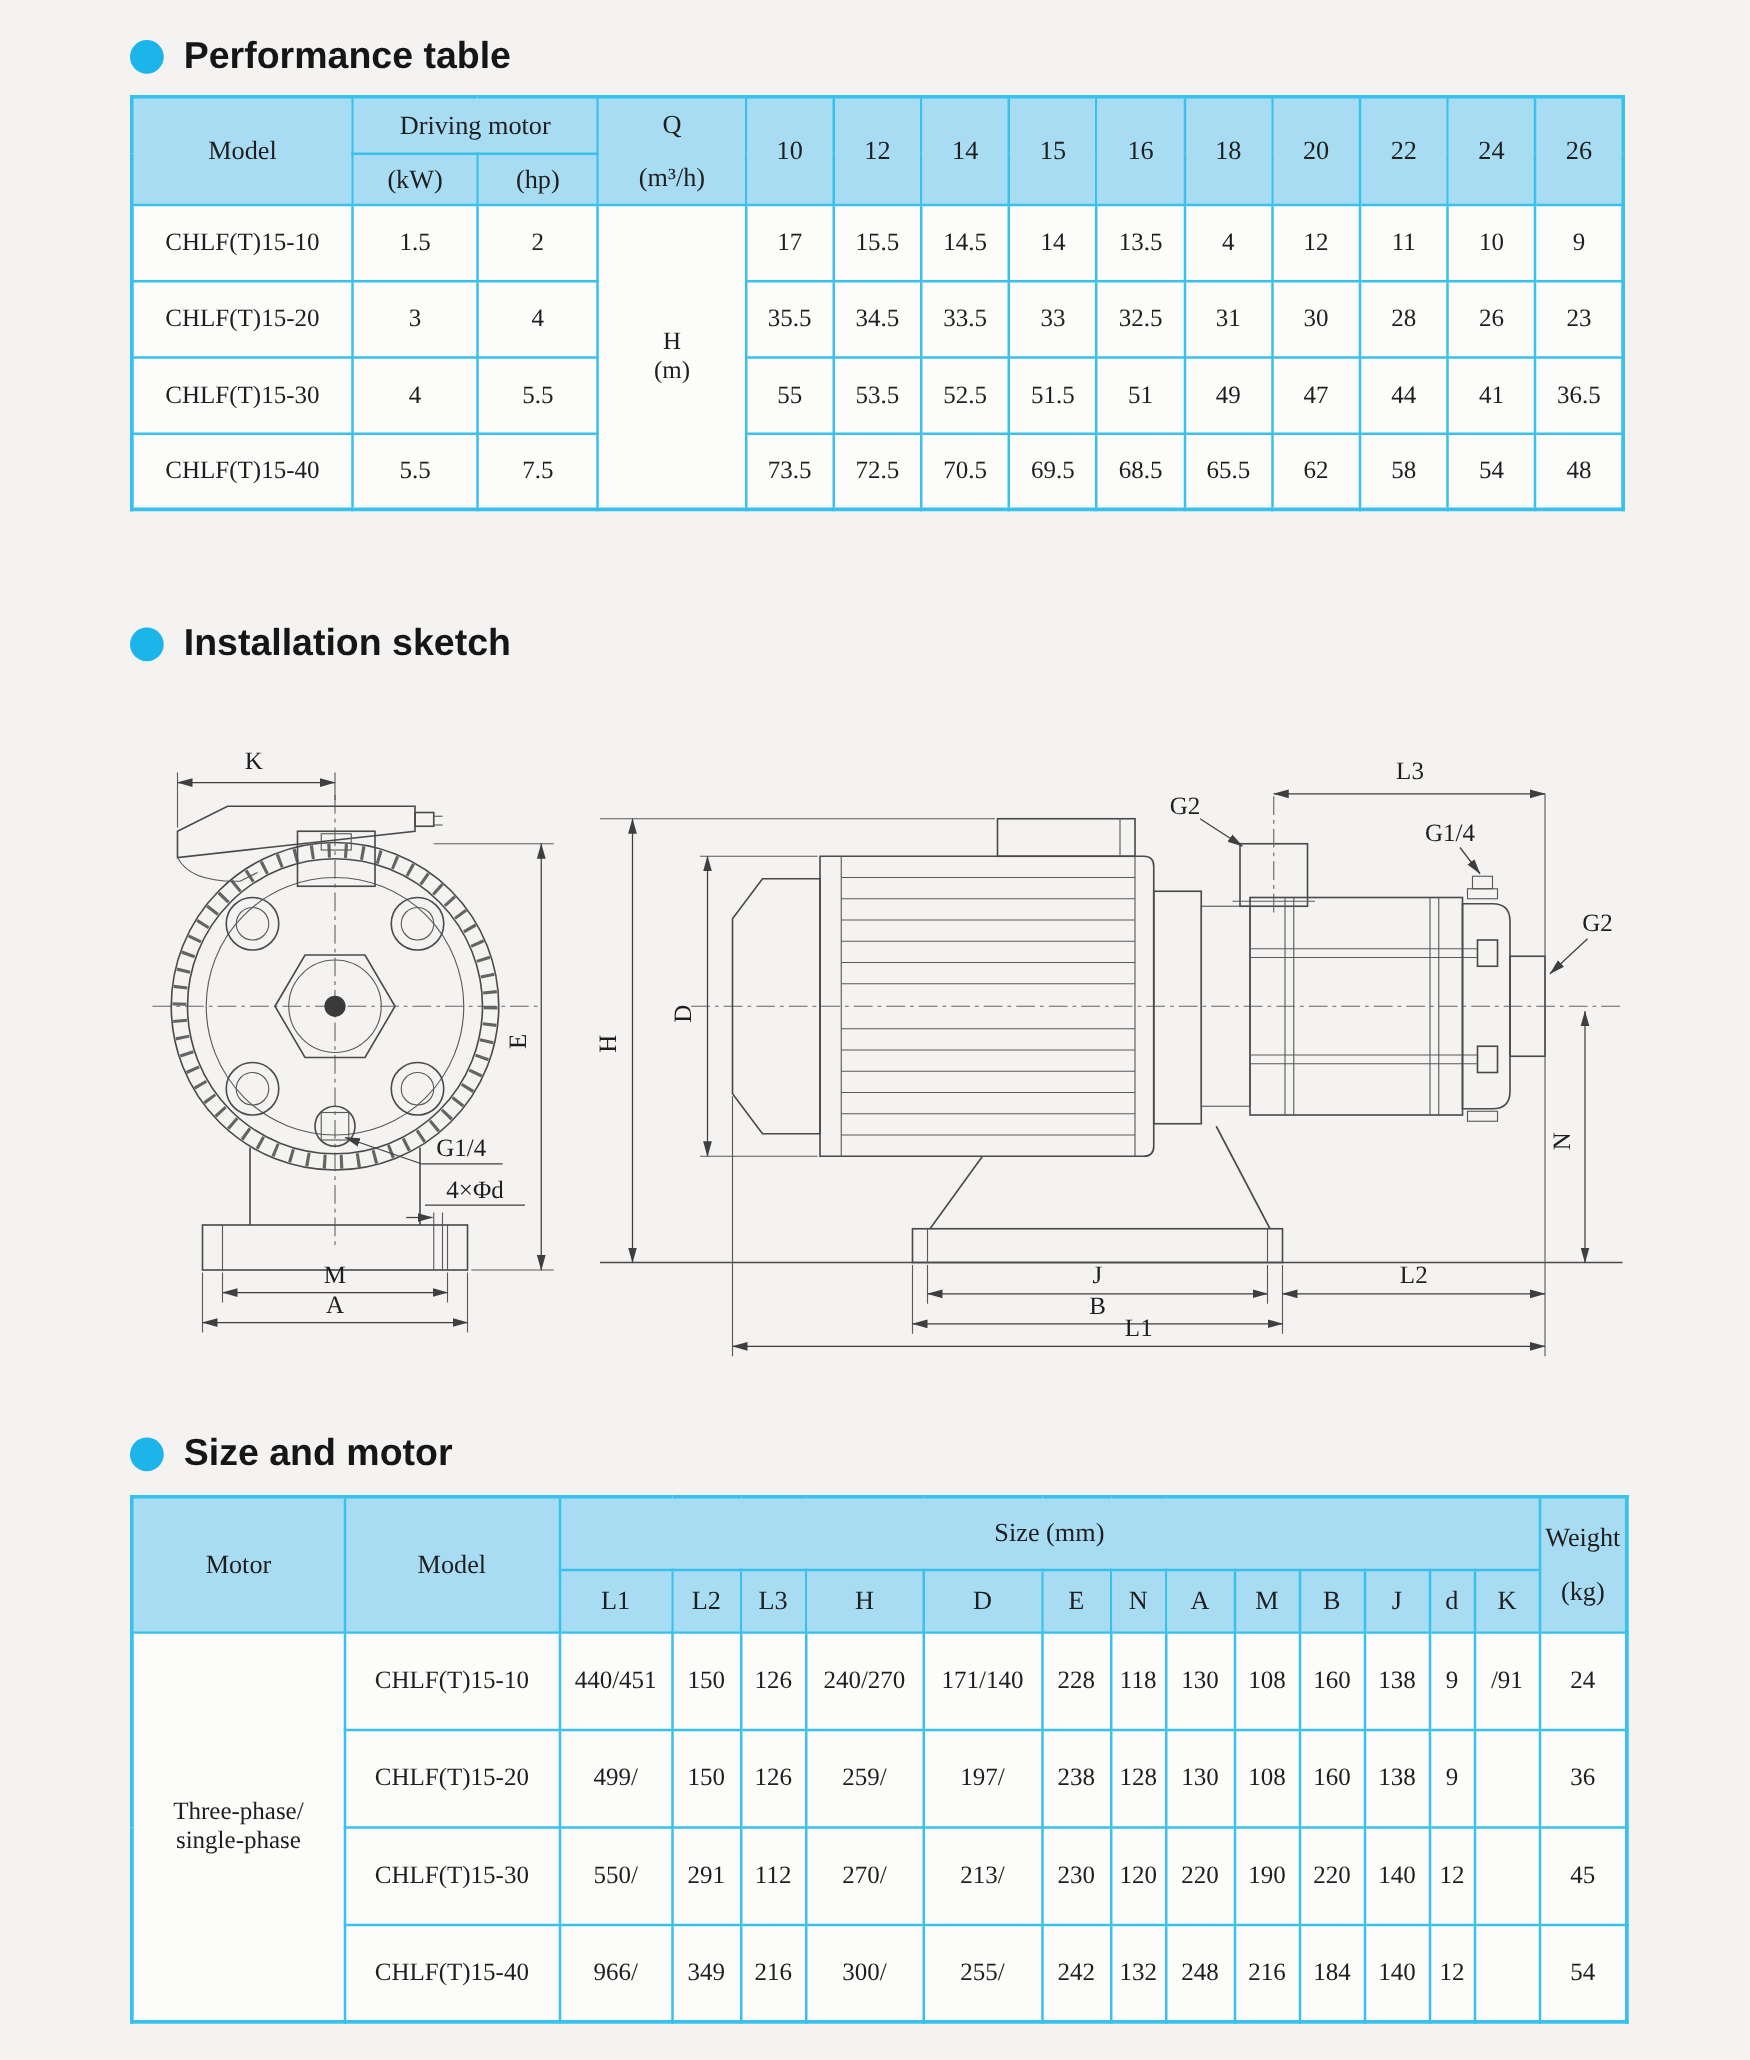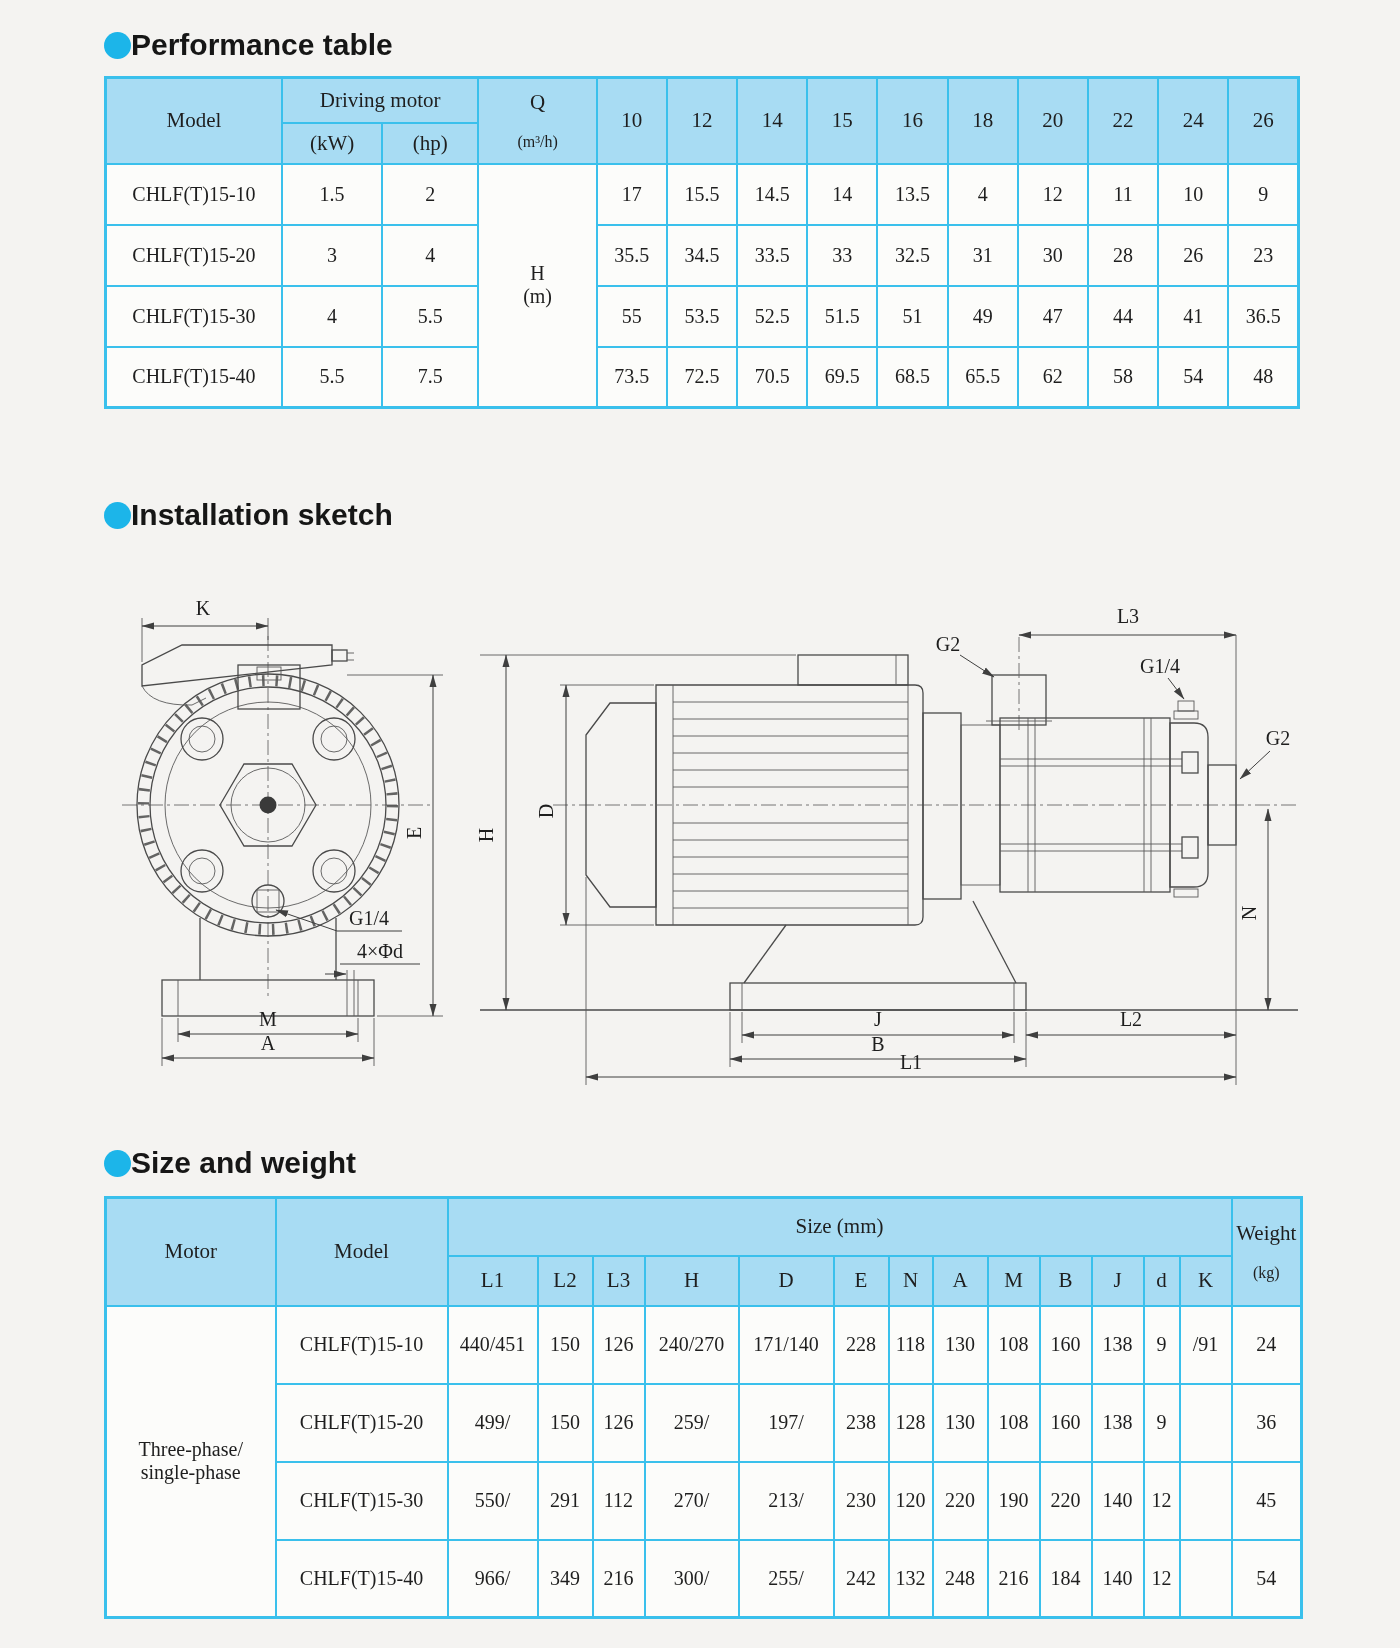--- a/index.html
+++ b/index.html
@@ -1,27 +1,27 @@
 <!DOCTYPE html>
 <html><head>
 <meta charset="utf-8">
 <style>
   html,body{margin:0;padding:0;}
   .page{position:relative;width:1400px;height:1648px;background:#f4f3f1;overflow:hidden;
         font-family:"Liberation Serif",serif;color:#1e1e1e;}
-  .section-title{position:absolute;display:flex;align-items:center;
+  .section-title{position:absolute;display:flex;align-items:center;gap:16px;
         font-family:"Liberation Sans",sans-serif;font-weight:700;font-size:30px;color:#161616;}
   .bullet{width:27px;height:27px;border-radius:50%;background:#1cb5e9;flex:0 0 auto;}
   table.spec{border-collapse:collapse;table-layout:fixed;width:1196px;position:absolute;
         background:#fcfcfa;border:3px solid #3ac0ec;}
   table.spec td, table.spec th{border:2px solid #3ac0ec;text-align:center;vertical-align:middle;
         font-weight:normal;padding:0 2px;overflow:hidden;}
   table.spec th{background:#a8dcf3;font-size:21px;}
   table.spec td{background:#fcfcfa;font-size:20px;}
-  .sub{display:block;font-size:16px;margin-top:18px;}
+  .sub{display:block;font-size:21px;margin-top:18px;}
   .twoline span{display:block;}
   .r45{height:45px}.r41{height:41px}.r61{height:61px}
   .s58{height:58px}.s50{height:50px}.s78{height:78px}
   svg .ln{stroke:#4a4a4a;stroke-width:1.3;fill:none;}
   svg .thin{stroke:#5a5a5a;stroke-width:0.9;fill:none;}
   svg .dim{stroke:#3f3f3f;stroke-width:1;fill:none;}
   svg .cl{stroke:#666;stroke-width:0.9;fill:none;stroke-dasharray:15 4 3 4;}
   svg .tickring{stroke:#4a4a4a;stroke-width:11;fill:none;stroke-dasharray:2.5 11;opacity:.85;}
   svg text.dlabel{font-family:"Liberation Serif",serif;font-size:20px;fill:#1e1e1e;}
 </style>
@@ -325,21 +325,21 @@
     <line class="dim" x1="262" y1="486" x2="558" y2="486" marker-start="url(#sa)" marker-end="url(#sa)"></line>
     <text class="dlabel" x="410" y="478" text-anchor="middle">B</text>
 
     <line class="thin" x1="118" y1="304" x2="118" y2="512"></line>
     <line class="dim" x1="118" y1="504" x2="768" y2="504" marker-start="url(#sa)" marker-end="url(#sa)"></line>
     <text class="dlabel" x="443" y="496" text-anchor="middle">L1</text>
   </svg>
 
   <div class="section-title" style="left:104px;top:1146px;">
     <span class="bullet"></span>
-    <span>Size and weight</span>
+    <span>Size and motor</span>
   </div>
 
   <table class="spec" style="left:104px;top:1196px;">
     <colgroup>
       <col style="width:170px">
         <col style="width:172px">
         <col style="width:90px">
         <col style="width:55px">
         <col style="width:52px">
       <col style="width:94px">

